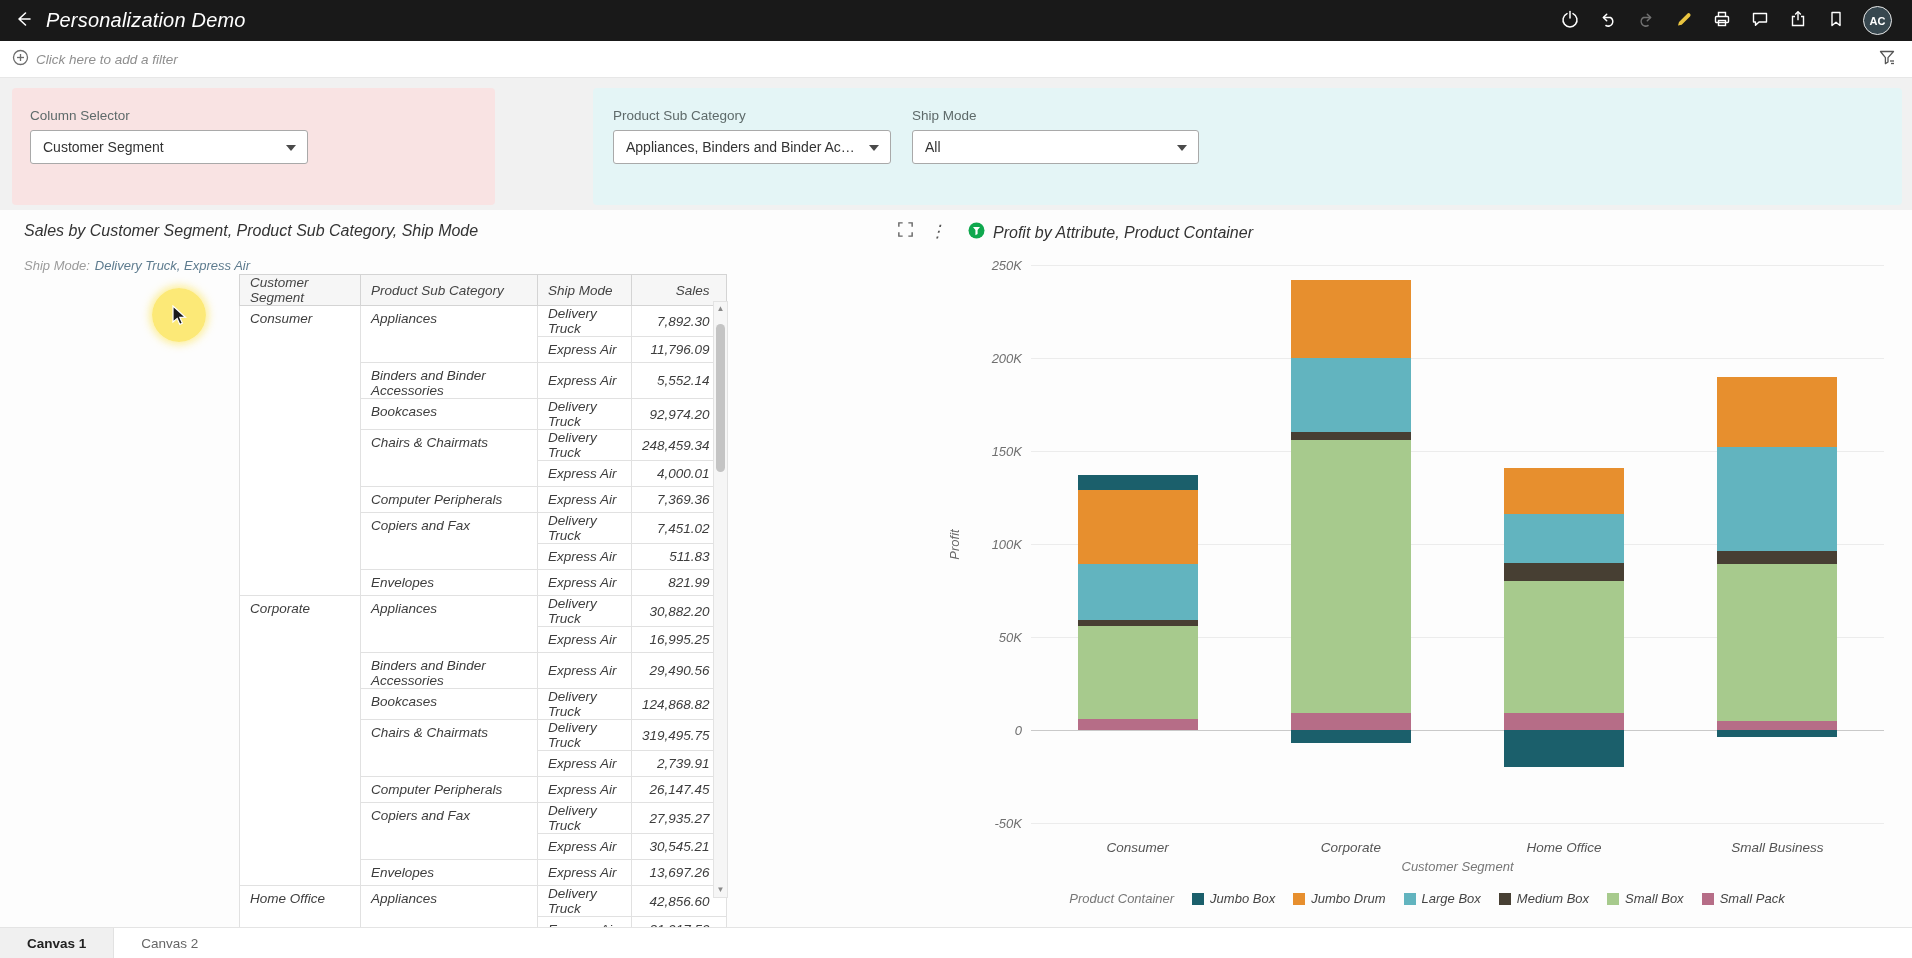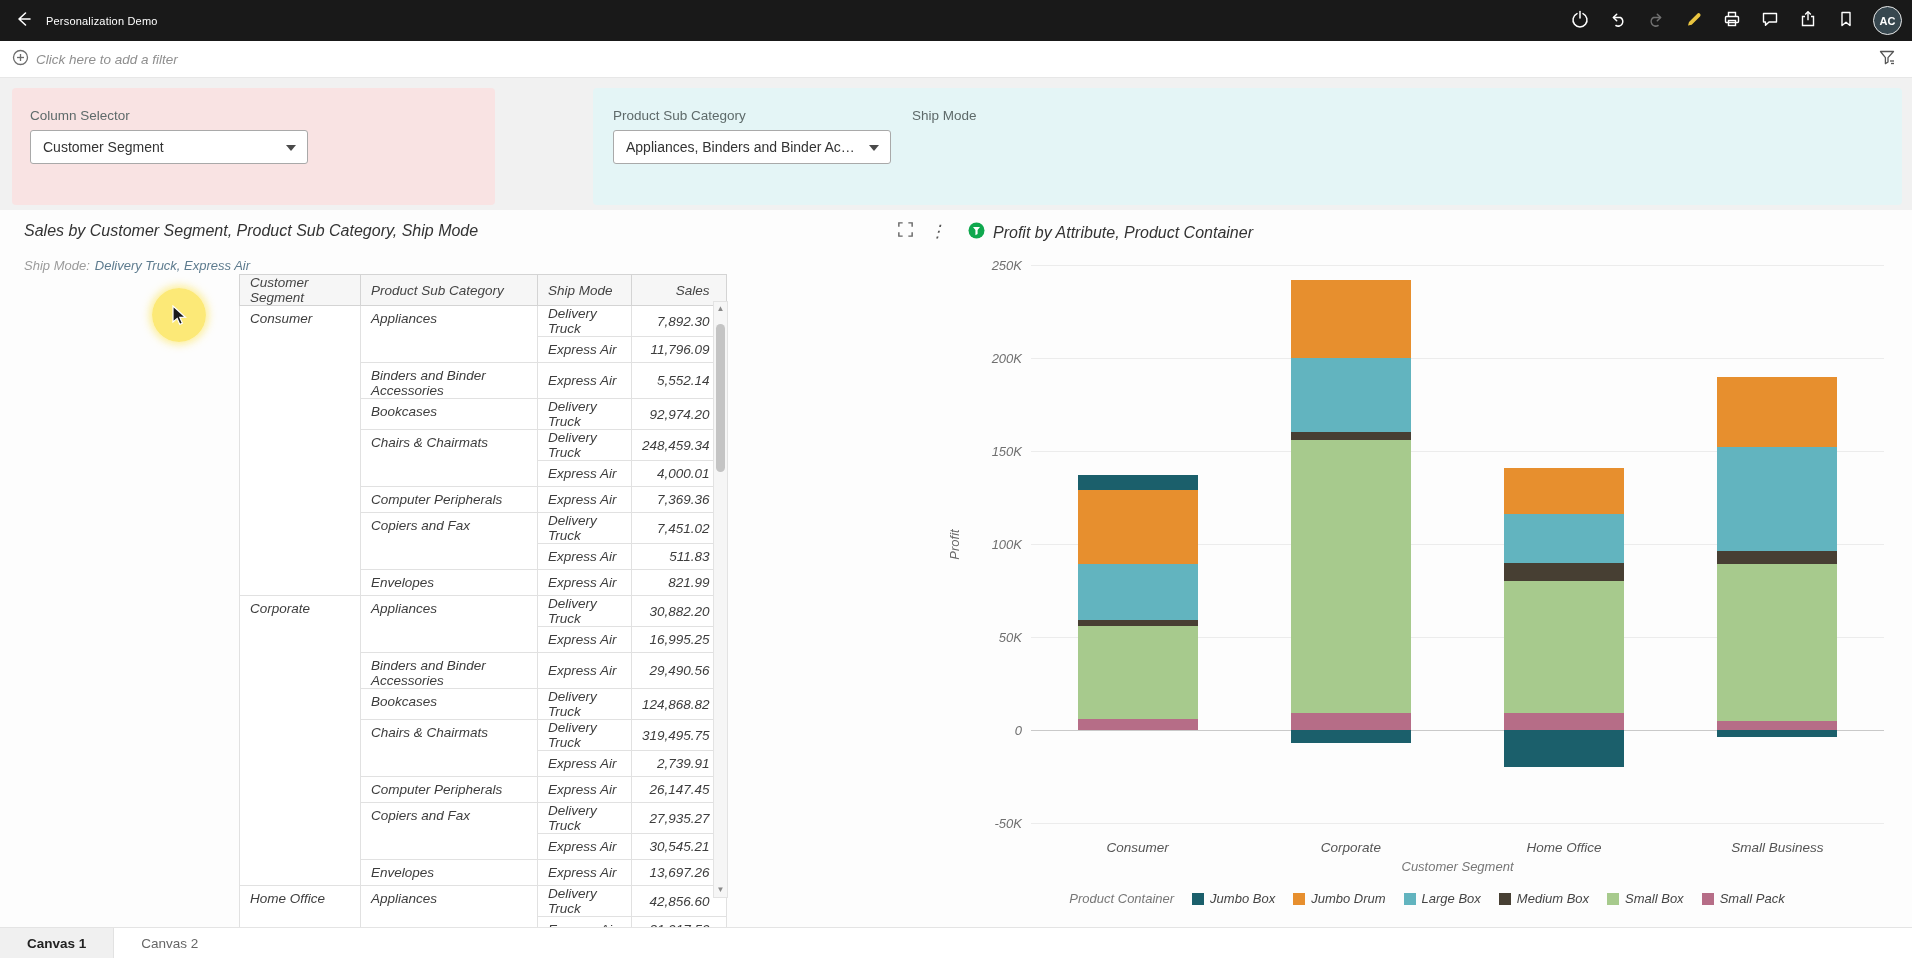--- a/index.html
+++ b/index.html
@@ -6,22 +6,22 @@
   html,body { margin:0; padding:0; }
   body {
     width:1912px; height:958px; position:relative; overflow:hidden;
     background:#f1f1f1; font-family:"Liberation Sans", sans-serif; color:#333;
   }
 
   
   .topbar { position:absolute; left:0; top:0; width:1912px; height:41px; background:#191919;
             display:flex; align-items:center; color:#fff; z-index:10; }
   .back-btn { width:46px; height:41px; display:flex; align-items:center; justify-content:center; cursor:pointer; }
-  .topbar-title { font-size:11px; font-weight:500; letter-spacing:.2px; }
-  .topbar-right { margin-left:auto; display:flex; align-items:center; gap:16px; padding-right:10px; }
+  .topbar-title { font-size:20px; font-weight:500; letter-spacing:.2px;font-style:italic; }
+  .topbar-right { margin-left:auto; display:flex; align-items:center; gap:16px; padding-right:20px; }
   .icon-btn { width:22px; height:22px; display:flex; align-items:center; justify-content:center; cursor:pointer; }
   .icon-btn.disabled { opacity:.38; }
   .avatar { width:29px; height:29px; border-radius:50%; background:#37474f; border:1.5px solid #e8e8e8;
             display:flex; align-items:center; justify-content:center; font-size:11px; font-weight:bold; color:#fff; cursor:pointer; }
 
   
   .filterbar { position:absolute; left:0; top:41px; width:1912px; height:37px; background:#fff;
                border-bottom:1px solid #e7e7e7; display:flex; align-items:center; }
   .add-filter { display:flex; align-items:center; gap:7px; margin-left:12px; color:#8f8f8f; font-size:13.5px; cursor:pointer;font-style:italic; }
   .filter-funnel { margin-left:auto; margin-right:16px; cursor:pointer; display:flex; }
@@ -206,20 +206,24 @@
   </div>
 </div>
 
 <div class="panel cyan">
   <div class="fld-label" style="left:20px; top:20px;">Product Sub Category</div>
   <div class="dd" style="left:20px; top:42px; width:278px;">
     <span class="ddval">Appliances, Binders and Binder Accessories, ...</span>
     <span class="chev"></span>
   </div>
   <div class="fld-label" style="left:319px; top:20px;">Ship Mode</div>
+  <div class="dd" style="left:319px; top:42px; width:287px;">
+    <span class="ddval">All</span>
+    <span class="chev"></span>
+  </div>
 </div>
 
 <div class="canvas">
 
   <div class="viz-title">Sales by Customer Segment, Product Sub Category, Ship Mode</div>
   <div class="viz-actions">
     <span class="abtn">
       <span>
         <svg width="19" height="19" viewBox="0 0 20 20">
             <path d="M3 7 V3 h4 M13 3 h4 v4 M17 13 v4 h-4 M7 17 H3 v-4" stroke="#666" stroke-width="1.5" fill="none"></path>

